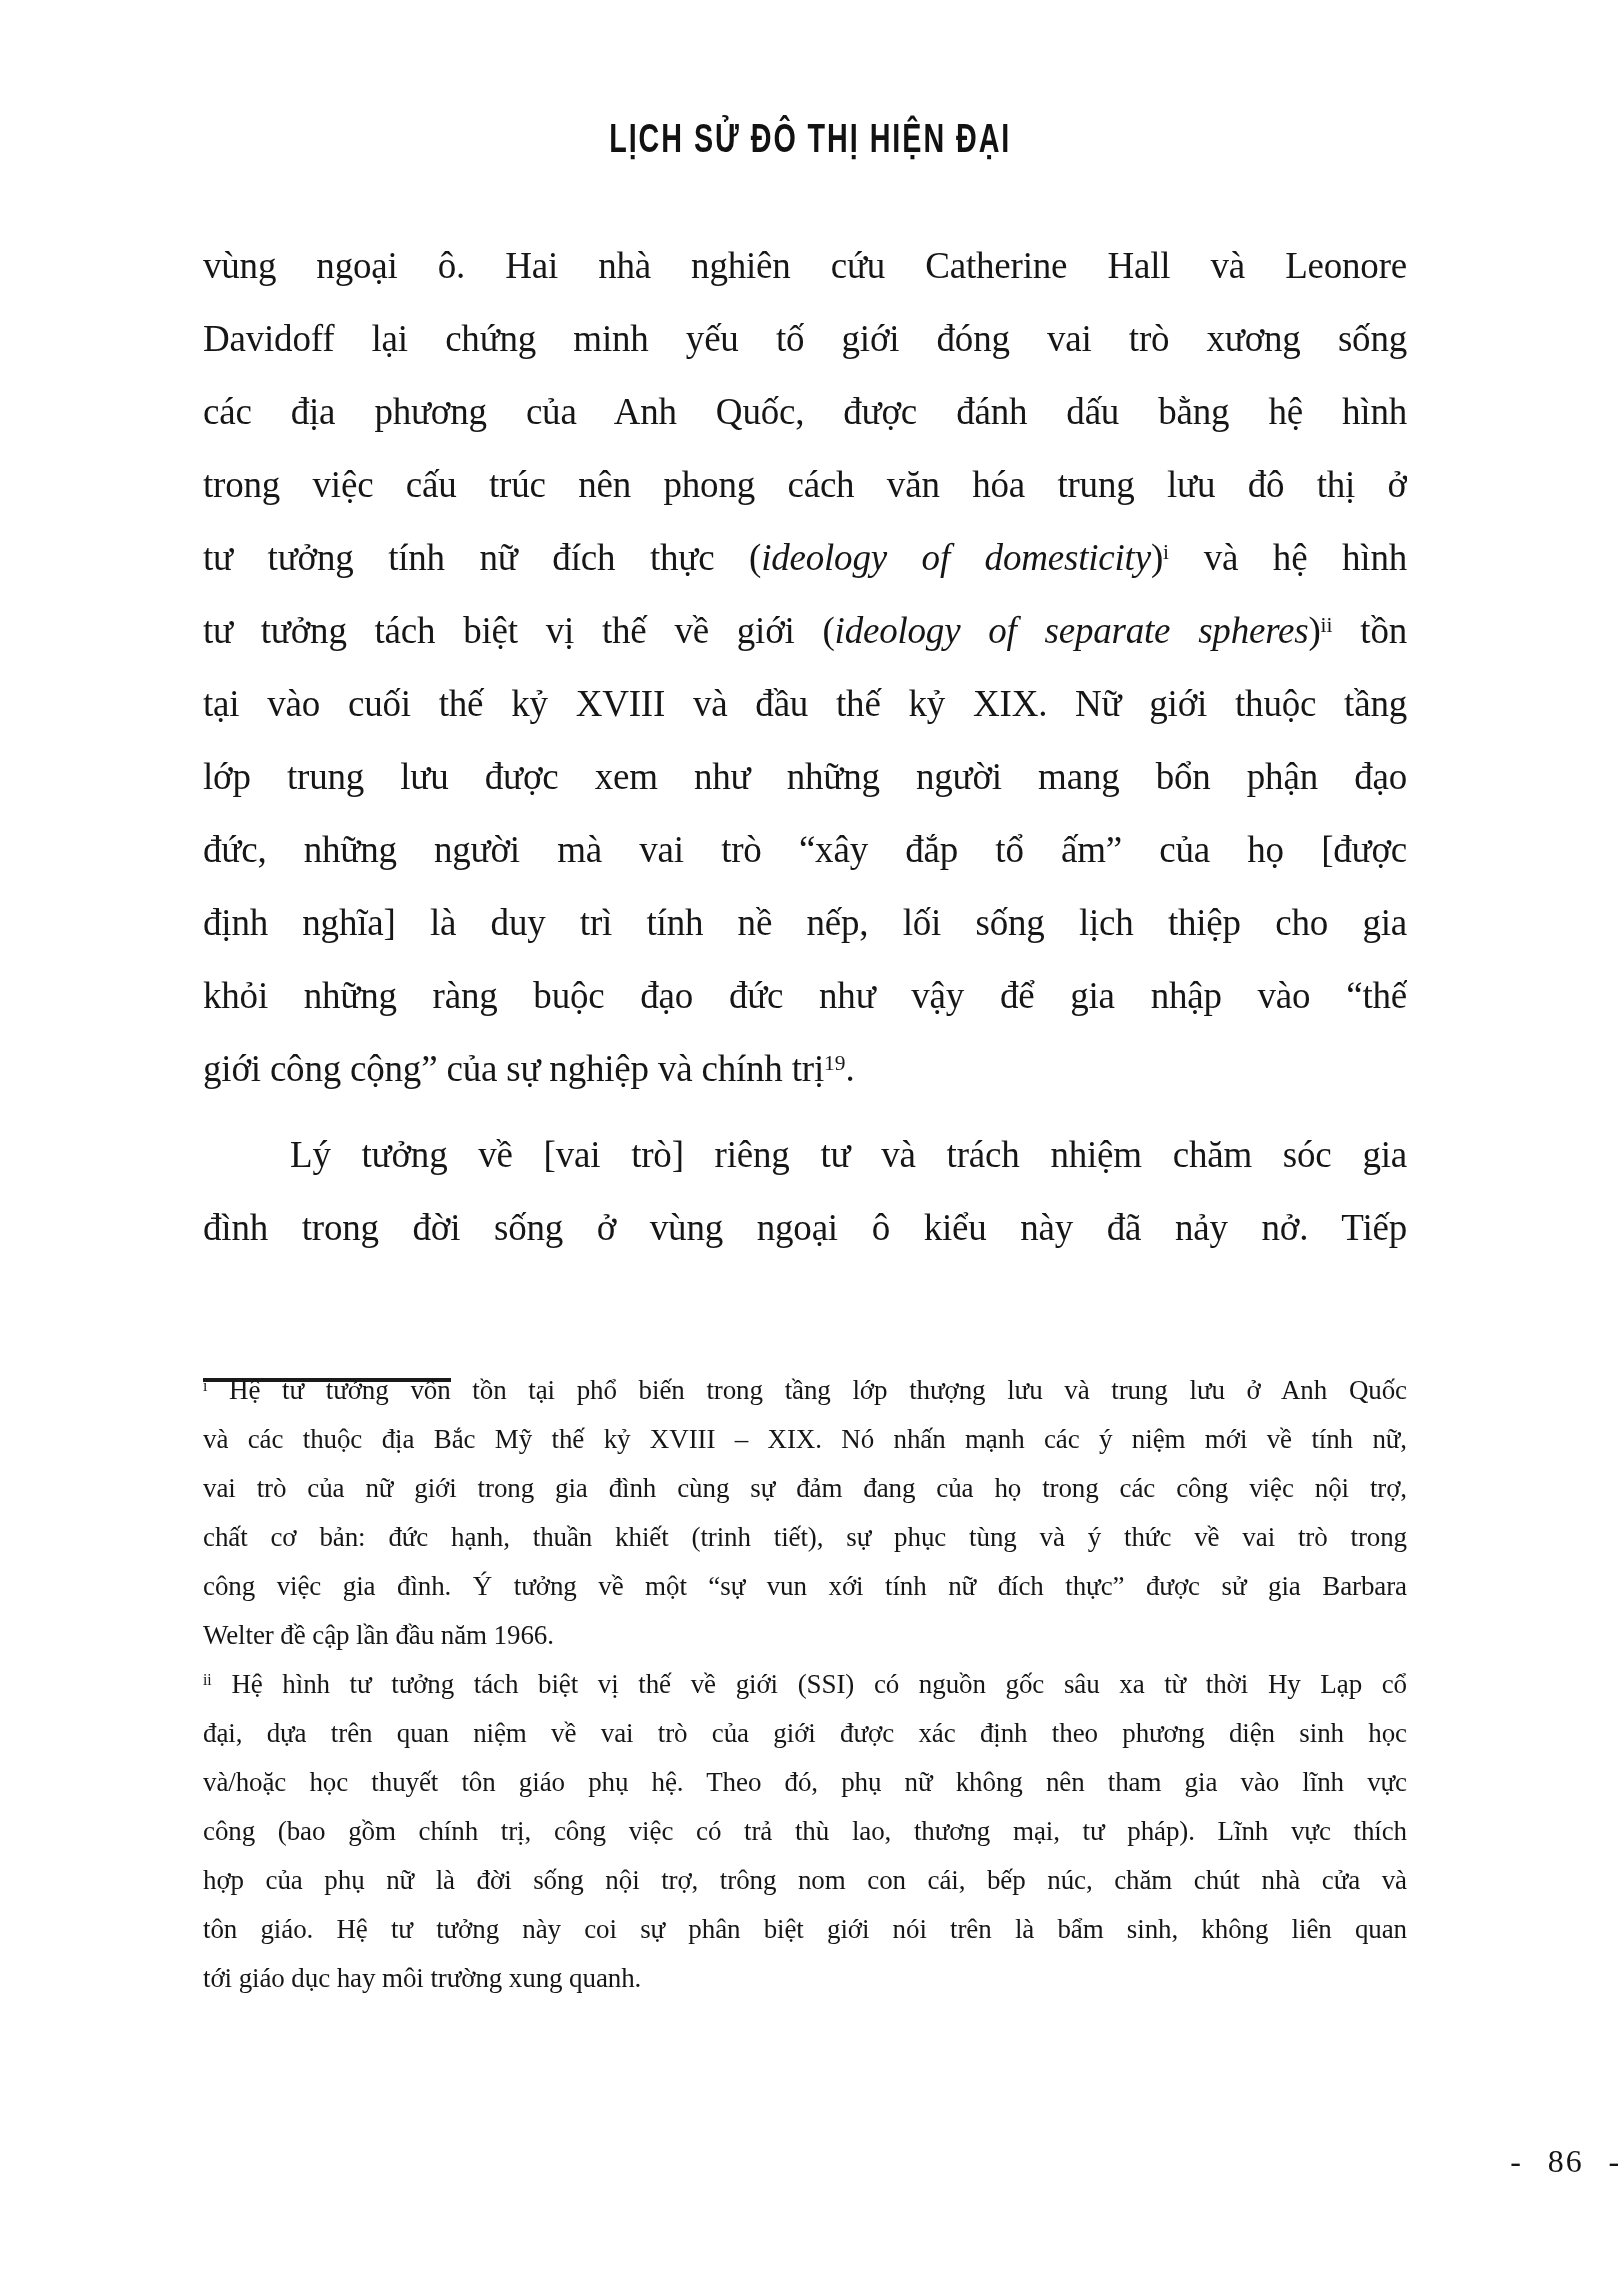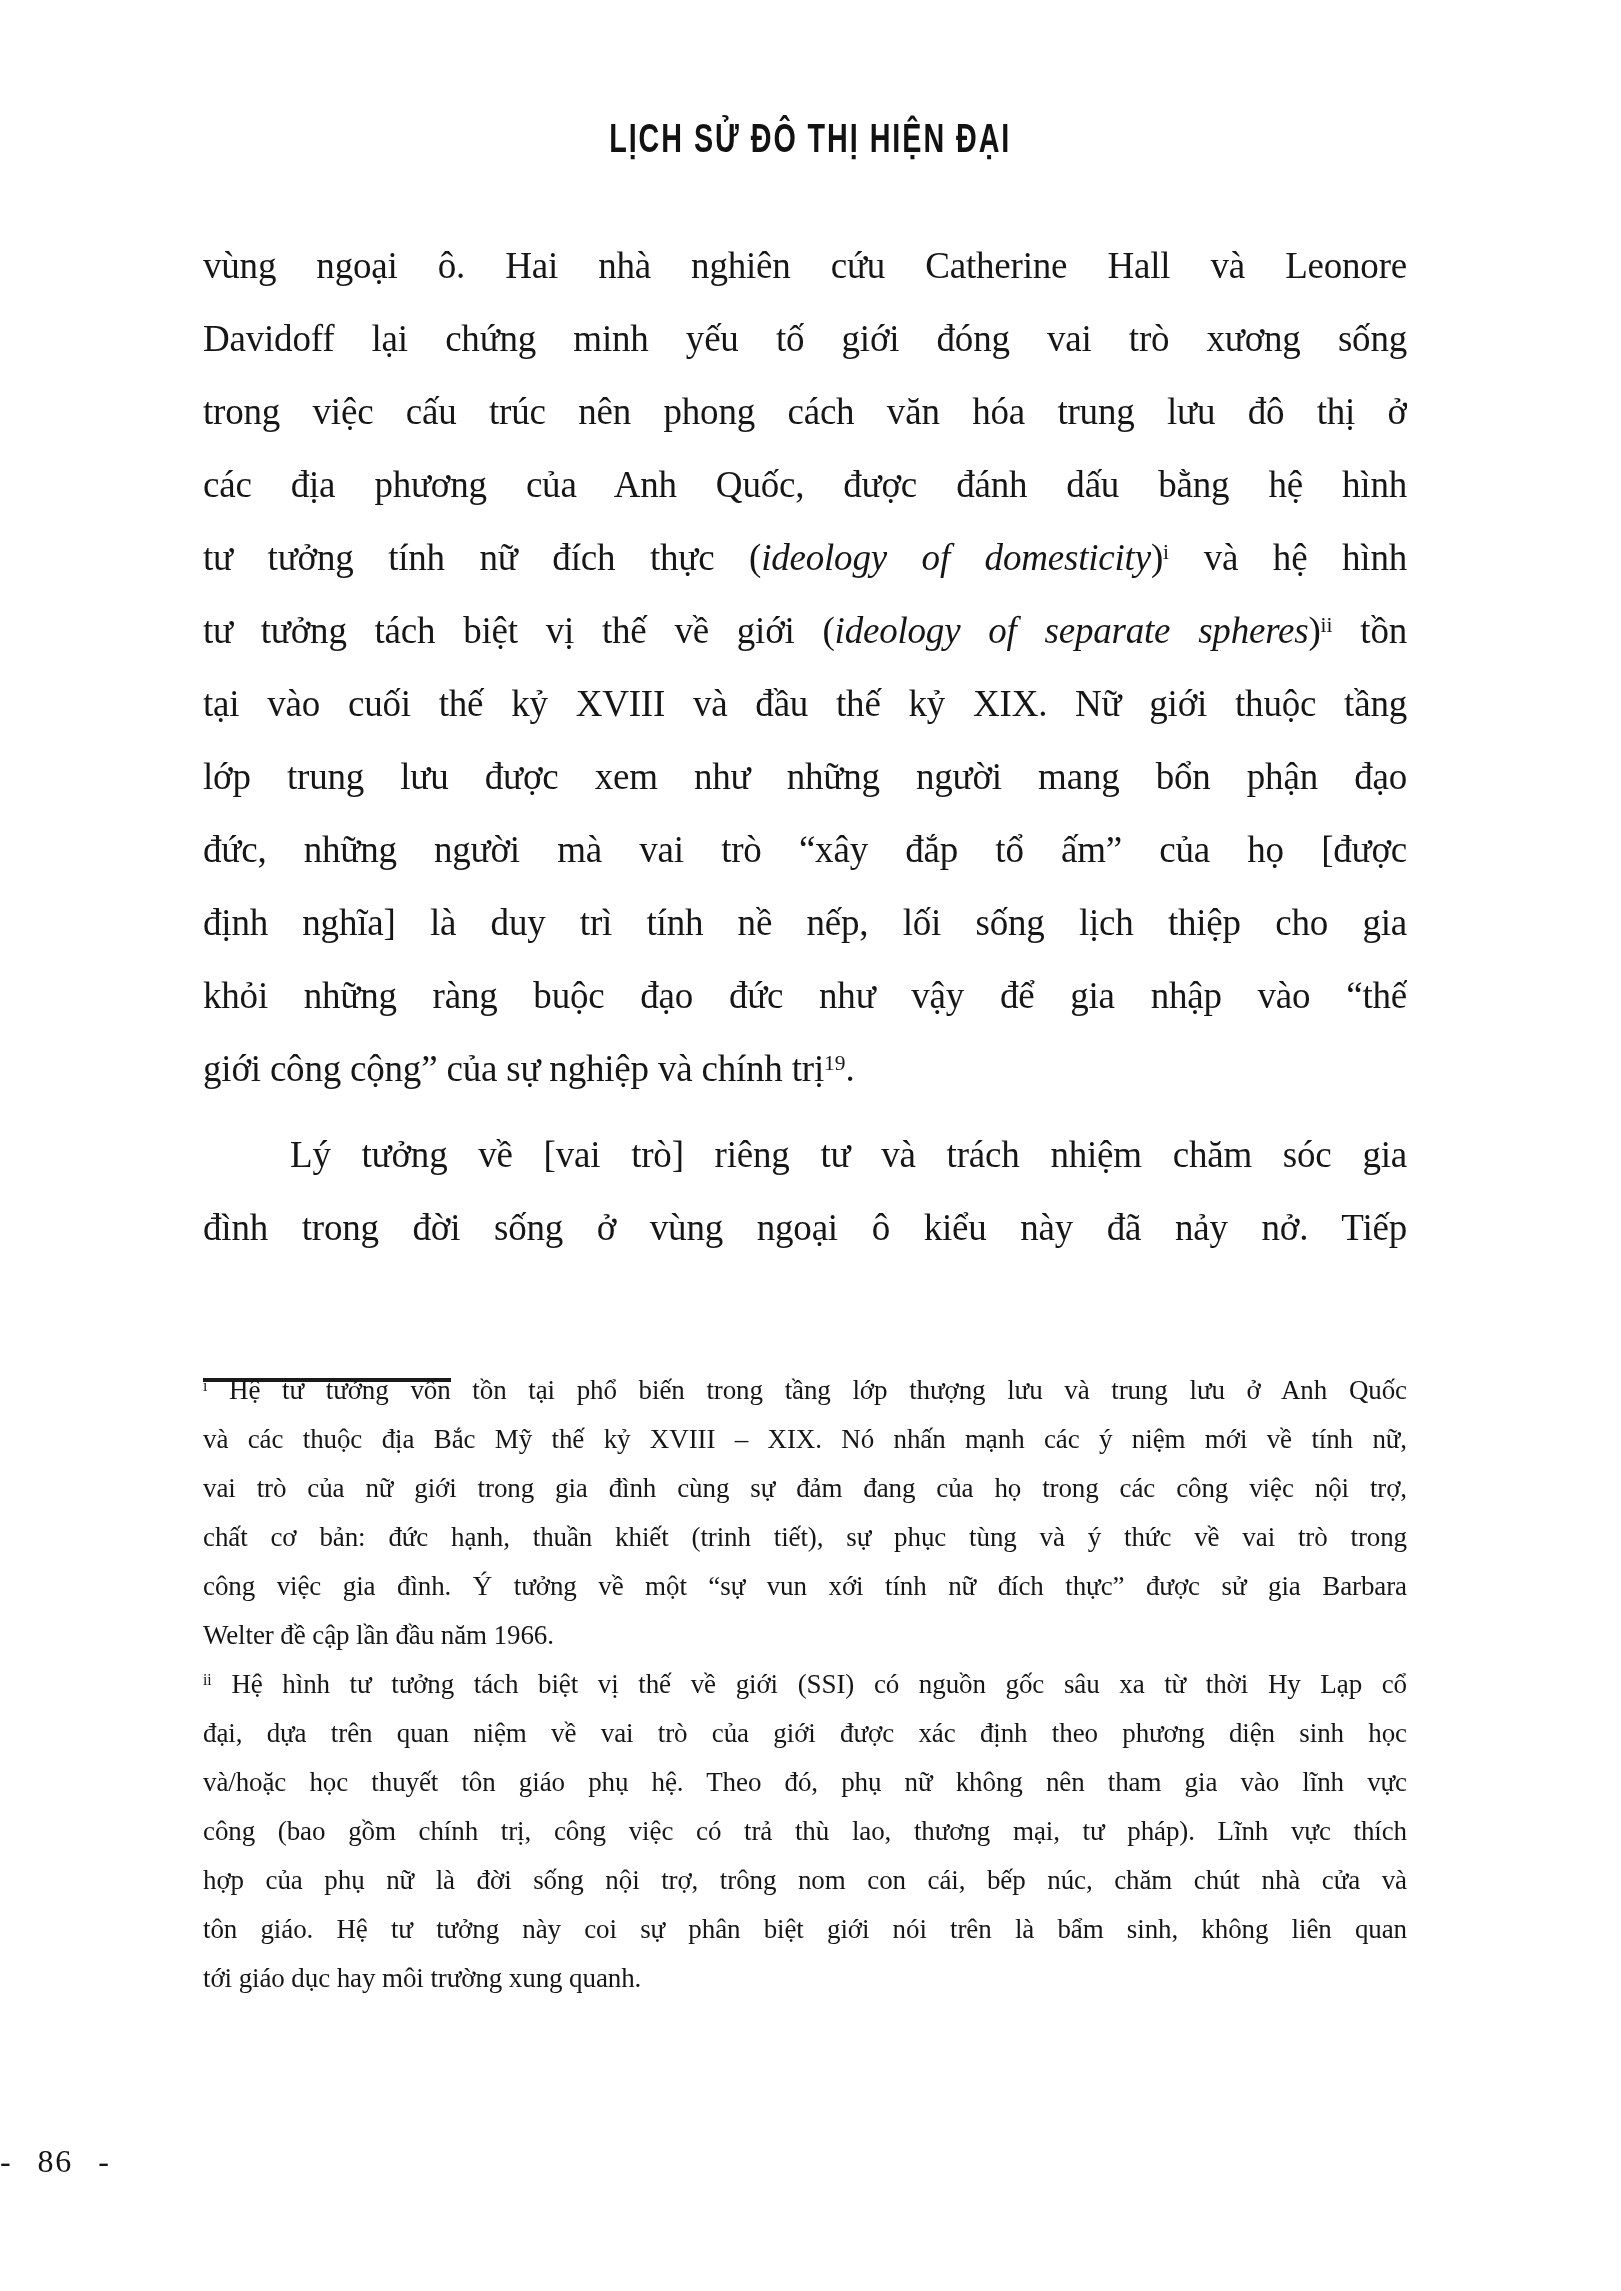--- a/index.html
+++ b/index.html
@@ -87,41 +87,41 @@
     letter-spacing: 0;
   }
   
   .page-footer {
     position: absolute;
     top: 2138px;
     left: 0;
     width: 1621px;
     height: 47px;
     line-height: 47px;
-    text-align: left;
+    text-align: right;
     font-size: 32px;
     letter-spacing: 1.9px;
     word-spacing: 15px;
     color: #141414;
   }
 </style>
 </head>
 <body>
 
 <div class="page">
 
   <div class="running-head">
     <span class="running-head-inner">LỊCH SỬ ĐÔ THỊ HIỆN ĐẠI</span>
   </div>
 
   <div class="body-block" id="body-lines">
       <div class="bline"><span>vùng ngoại ô. Hai nhà nghiên cứu Catherine Hall và Leonore</span></div>
       <div class="bline"><span>Davidoff lại chứng minh yếu tố giới đóng vai trò xương sống</span></div>
+      <div class="bline"><span>các địa phương của Anh Quốc, được đánh dấu bằng hệ hình</span></div>
       <div class="bline"><span>trong việc cấu trúc nên phong cách văn hóa trung lưu đô thị ở</span></div>
-      <div class="bline"><span>các địa phương của Anh Quốc, được đánh dấu bằng hệ hình</span></div>
       <div class="bline"><span>tư tưởng tính nữ đích thực (</span><span class="italic">ideology of domesticity</span><span>)</span><span class="sup">i</span><span> và hệ hình</span></div>
       <div class="bline"><span>tư tưởng tách biệt vị thế về giới (</span><span class="italic">ideology of separate spheres</span><span>)</span><span class="sup">ii</span><span> tồn</span></div>
       <div class="bline"><span>tại vào cuối thế kỷ XVIII và đầu thế kỷ XIX. Nữ giới thuộc tầng</span></div>
       <div class="bline"><span>lớp trung lưu được xem như những người mang bổn phận đạo</span></div>
       <div class="bline"><span>đức, những người mà vai trò “xây đắp tổ ấm” của họ [được</span></div>
       <div class="bline"><span>định nghĩa] là duy trì tính nề nếp, lối sống lịch thiệp cho gia</span></div>
       <div class="bline"><span>khỏi những ràng buộc đạo đức như vậy để gia nhập vào “thế</span></div>
       <div class="bline last"><span>giới công cộng” của sự nghiệp và chính trị</span><span class="sup">19</span><span>.</span></div>
       <div class="bline indent gap"><span>Lý tưởng về [vai trò] riêng tư và trách nhiệm chăm sóc gia</span></div>
       <div class="bline"><span>đình trong đời sống ở vùng ngoại ô kiểu này đã nảy nở. Tiếp</span></div>

